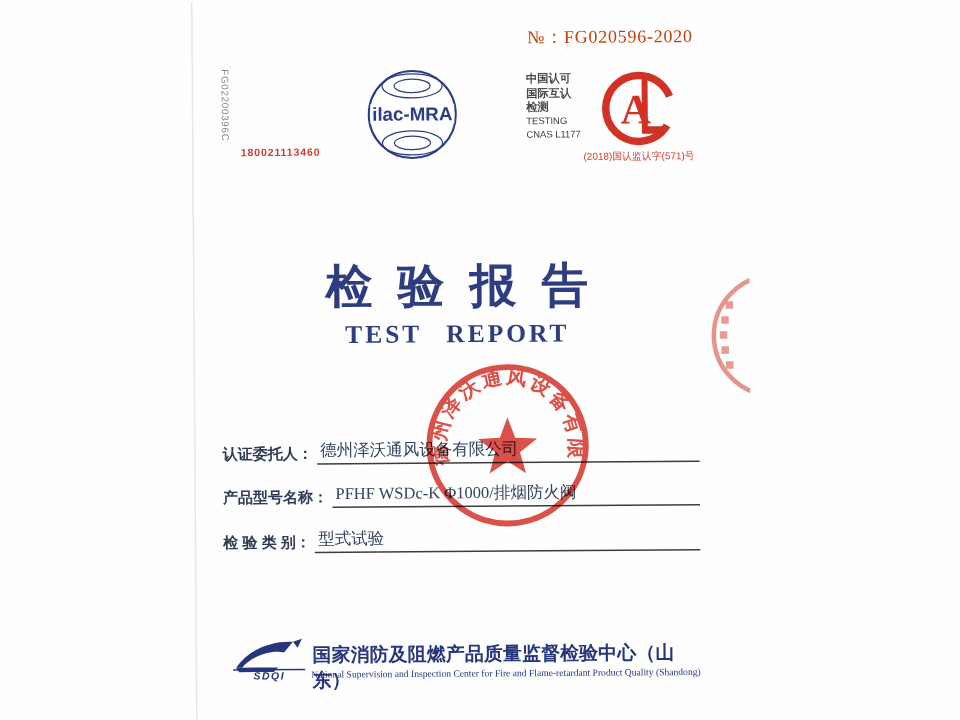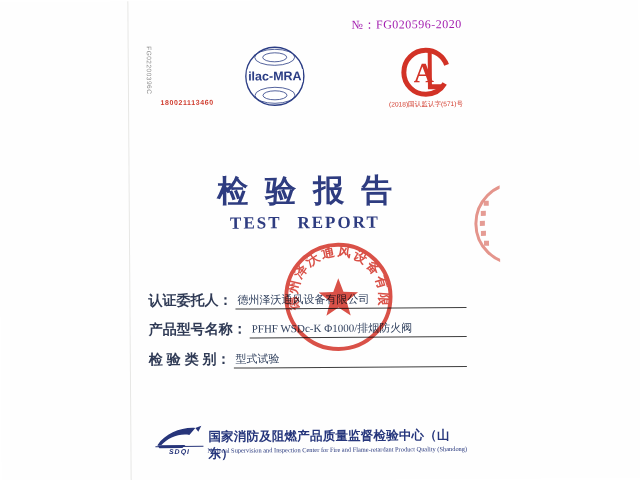--- a/index.html
+++ b/index.html
@@ -2,21 +2,21 @@
 <html><head>
 <meta charset="utf-8">
 <style>
   * { margin:0; padding:0; box-sizing:border-box; }
   html,body { width:640px; height:480px; }
   body { font-family:"Liberation Sans", sans-serif; background:#ffffff; position:relative; overflow:hidden; }
   .page { position:absolute; inset:0; background:#fefefe; transform:rotate(-0.4deg); }
   .page-edge { position:absolute; left:129px; top:0; width:1px; height:480px; background:#e7e7e5; }
 
   .report-no { position:absolute; left:353px; top:17px; font-family:"Liberation Serif", serif;
-               font-size:12px; color:#a21caf; letter-spacing:0.5px;text-align:center; }
+               font-size:12px; color:#c2410c; letter-spacing:0.5px;text-align:center; }
 
   
   .side-code { position:absolute; left:147px; top:45px; writing-mode:vertical-rl; text-orientation:mixed;
                font-size:6.5px; color:#8a8a8a; letter-spacing:0.5px; }
   .cma-wrap { position:absolute; left:159px; top:55px; }
   .cma-num  { position:absolute; left:156px; top:98px; width:64px; text-align:center;
               font-size:7px; color:#cf3a2c; letter-spacing:0.6px; font-weight:bold; }
   .ilac-wrap { position:absolute; left:245px; top:45px; }
   .cnas-wrap { position:absolute; left:288px; top:53px; }
   .cnas-text { position:absolute; left:352px; top:48px; line-height:9.5px; }
@@ -29,21 +29,21 @@
   
   .title-zh { position:absolute; left:120px; top:170px; width:370px; text-align:center;
               font-size:31px; font-weight:bold; color:#2e3c80;
               letter-spacing:17px; text-indent:17px; }
   .title-en { position:absolute; left:120px; top:213px; width:370px; text-align:center;
               font-family:"Liberation Serif", serif; font-size:17px; font-weight:bold;
               color:#2e3c80; letter-spacing:2px; word-spacing:10px; }
 
   
   .field-row { position:absolute; left:148px; width:318px; display:flex; align-items:flex-end; height:17px; }
-  .field-label { font-size:14px; font-weight:600; color:#2f3a55; white-space:nowrap; padding-right:3px; }
+  .field-label { font-size:10px; font-weight:600; color:#2f3a55; white-space:nowrap; padding-right:3px; }
   .field-value { flex:1; border-bottom:1.4px solid #3d3d3d; font-family:"Liberation Serif", serif;
                  font-size:11px; color:#32425f; white-space:nowrap; padding:0 0 1px 2px; }
   .row-1 { top:292px; } .row-2 { top:321px; } .row-3 { top:351px; }
 
   
   .company-seal { position:absolute; left:279px; top:238px; width:118px; height:118px;
                   mix-blend-mode:multiply; opacity:0.93; }
   .edge-seal { position:absolute; left:466px; top:182px; width:34px; height:88px; overflow:hidden;
                mix-blend-mode:multiply; opacity:0.8; }
 
@@ -75,20 +75,27 @@
       <ellipse cx="31" cy="12" rx="20" ry="8" fill="none" stroke="#2b3d85" stroke-width="0.8"></ellipse>
       <ellipse cx="31" cy="12" rx="12" ry="4.5" fill="none" stroke="#2b3d85" stroke-width="0.8"></ellipse>
       <ellipse cx="31" cy="50" rx="20" ry="8" fill="none" stroke="#2b3d85" stroke-width="0.8"></ellipse>
       <ellipse cx="31" cy="50" rx="12" ry="4.5" fill="none" stroke="#2b3d85" stroke-width="0.8"></ellipse>
       <path d="M4,31 q6,-6 12,0 q6,6 12,0 q6,-6 12,0 q6,6 12,0" fill="none" stroke="#2b3d85" stroke-width="0.7"></path>
       <rect x="3" y="24" width="56" height="13" fill="#ffffff" opacity="0.85"></rect>
       <text x="31" y="35" text-anchor="middle" font-size="12.5" font-weight="bold" fill="#2b3d85" font-family="Liberation Sans, sans-serif">ilac-MRA</text>
     </svg>
   </div>
 
+  <div class="cnas-text">
+    <div class="zh">中国认可</div>
+    <div class="zh">国际互认</div>
+    <div class="zh">检测</div>
+    <div class="en">TESTING</div>
+    <div class="en">CNAS L1177</div>
+  </div>
 
   <div class="cal-wrap">
     <svg width="56" height="52" viewBox="0 0 56 52">
       <circle cx="28" cy="26" r="22" fill="none" stroke="#d23226" stroke-width="5" stroke-dasharray="118 22" stroke-dashoffset="-12"></circle>
       <text x="26" y="36" text-anchor="middle" font-size="28" font-weight="bold" fill="#d23226" font-family="Liberation Serif, serif">A</text>
       <path d="M30,6 L34,6 L34,38 L46,38 L44,43 L30,43 Z" fill="#d23226"></path>
     </svg>
   </div>
   <div class="cal-cap">(2018)国认监认字(571)号</div>
 

